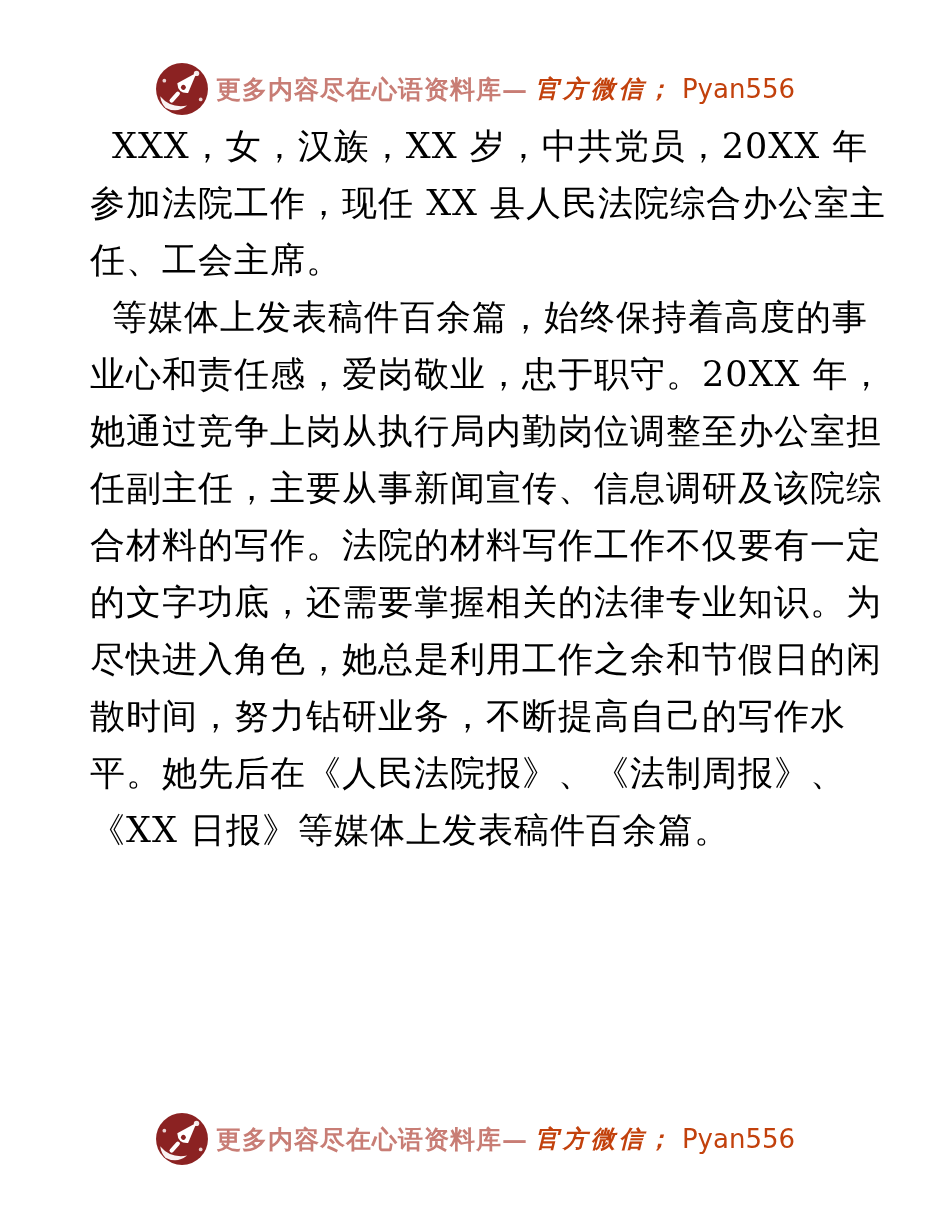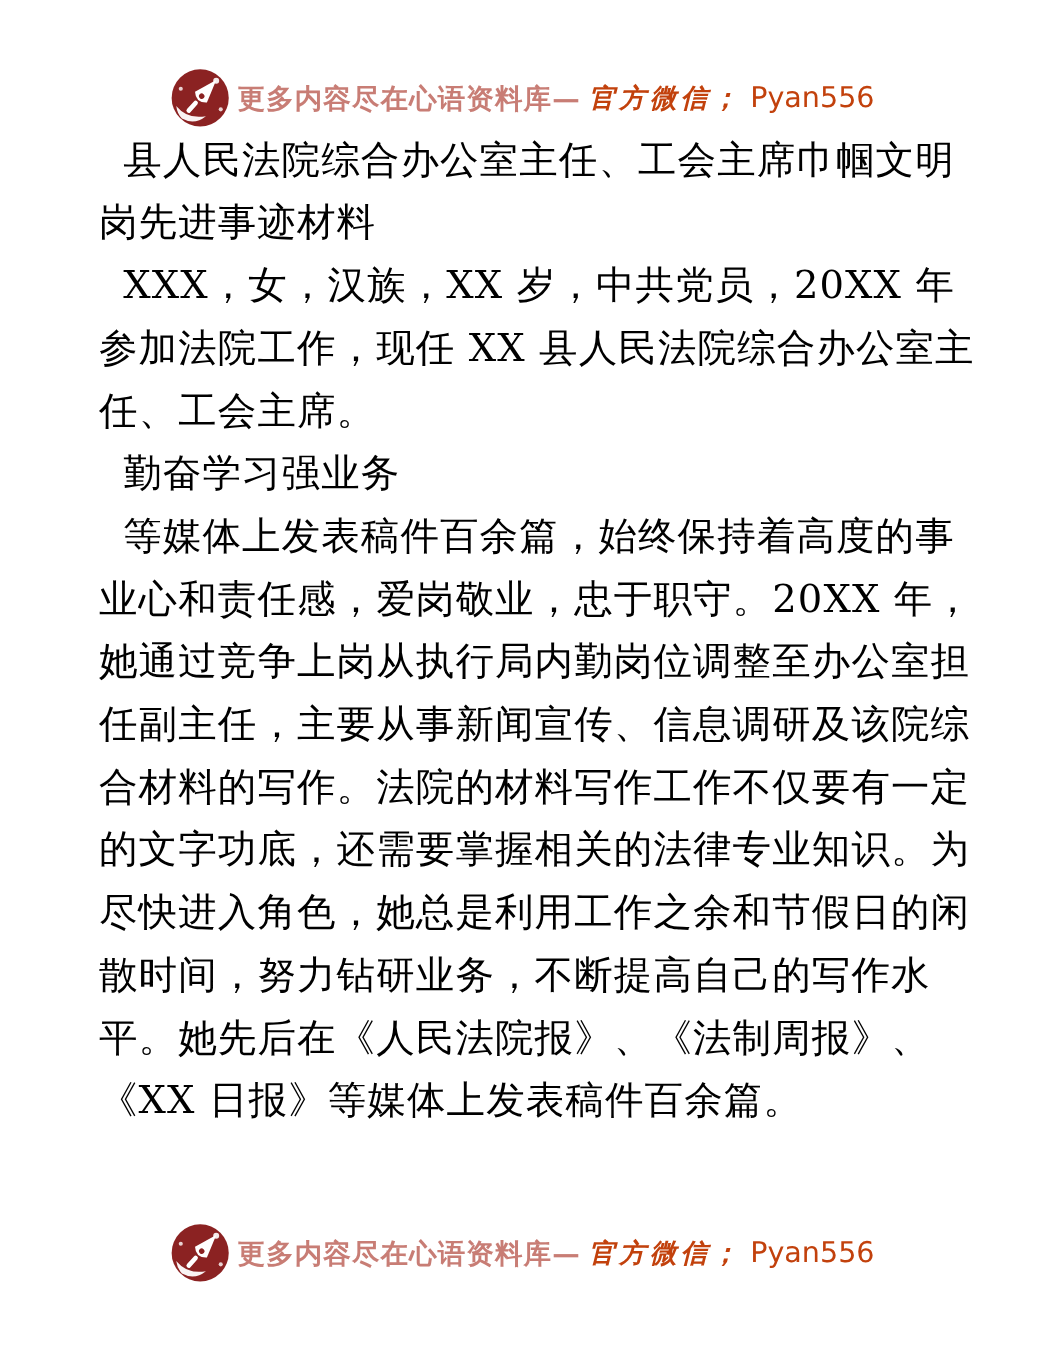--- a/index.html
+++ b/index.html
@@ -60,23 +60,21 @@
     <circle cx="40" cy="11" r="2.6" fill="#ffffff" opacity="0.9"></circle>
     <circle cx="9" cy="18" r="1.8" fill="#ffffff" opacity="0.8"></circle>
     <circle cx="44" cy="36" r="1.8" fill="#ffffff" opacity="0.8"></circle>
   </svg>
   <span class="brand-text">更多内容尽在心语资料库—</span>
     <span class="wx-label">官方微信；</span>
     <span class="wx-id">Pyan556</span>
 </div>
 
 <div class="content">
-  <h1 class="doc-title">县人民法院综合办公室主任、工会主席巾帼文明岗先进事迹材料</h1>
   <p class="para-intro">XXX，女，汉族，XX 岁，中共党员，20XX 年参加法院工作，现任 XX 县人民法院综合办公室主任、工会主席。</p>
-  <h2 class="section-head">勤奋学习强业务</h2>
   <p class="para-body">等媒体上发表稿件百余篇，始终保持着高度的事业心和责任感，爱岗敬业，忠于职守。20XX 年，她通过竞争上岗从执行局内勤岗位调整至办公室担任副主任，主要从事新闻宣传、信息调研及该院综合材料的写作。法院的材料写作工作不仅要有一定的文字功底，还需要掌握相关的法律专业知识。为尽快进入角色，她总是利用工作之余和节假日的闲散时间，努力钻研业务，不断提高自己的写作水平。她先后在《人民法院报》、《法制周报》、《XX 日报》等媒体上发表稿件百余篇。</p>
 </div>
 
 <div class="watermark footer">
   <svg class="logo" viewBox="0 0 52 52" aria-hidden="true">
     <circle cx="26" cy="26" r="25" fill="#8b2222"></circle>
     <path d="M5 33 Q15 45 31 42 Q21 50 10 44 Q6 40 5 33 Z" fill="#ffffff" opacity="0.95"></path>
     <g transform="rotate(42 26 26)">
       <path d="M26 5 L33 25 Q26 32 19 25 Z" fill="#ffffff"></path>
       <circle cx="26" cy="24" r="2.4" fill="#8b2222"></circle>

